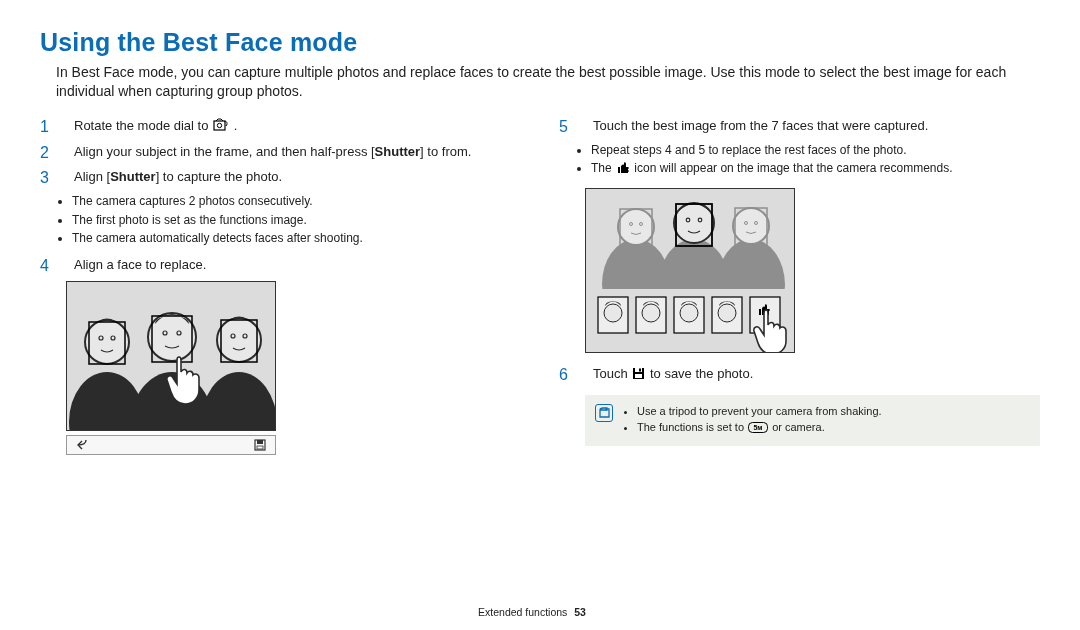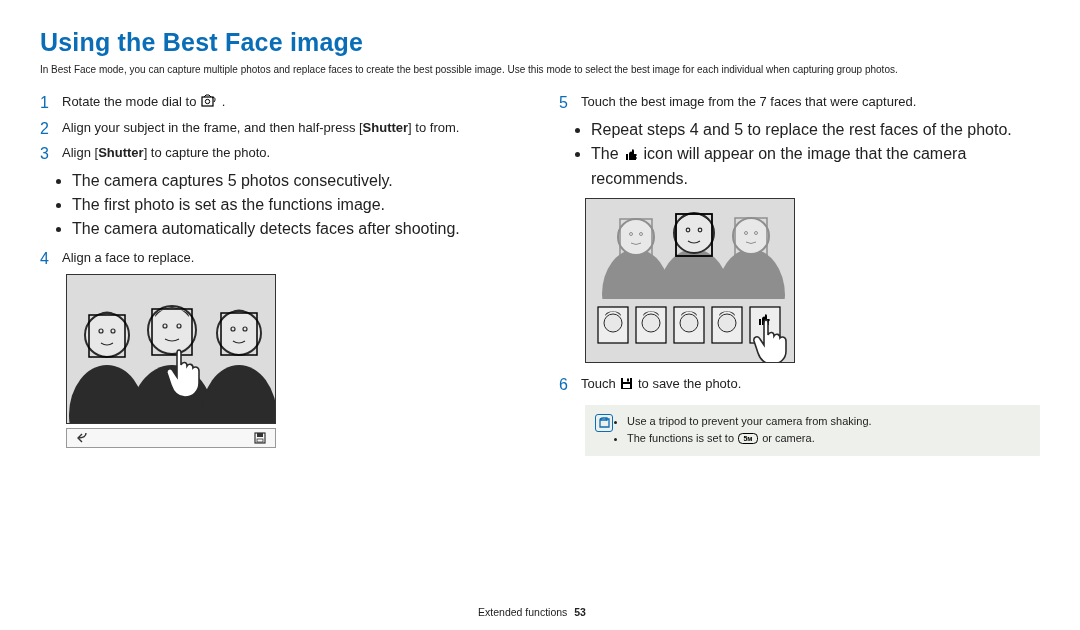--- a/index.html
+++ b/index.html
@@ -13,23 +13,24 @@
     position: relative;
   }
   h1.title {
     color: #0a6db7;
     font-weight: 700;
     font-size: 25px;
     margin-bottom: 6px;
     letter-spacing: 0.2px;
   }
   .intro {
-    font-size: 10px;
+    font-size: 14px;
     line-height: 1.35;
     margin-bottom: 16px;
+    margin-left: 16px;
   }
   .columns {
     display: flex;
     gap: 38px;
   }
   .col {
     flex: 1;
     font-size: 13px;
   }
   .step {
@@ -41,26 +42,27 @@
   .step-num {
     color: #0a6db7;
     font-size: 16px;
     font-weight: 400;
     min-width: 12px;
     line-height: 1.2;
   }
   .step-body {
     flex: 1;
     line-height: 1.4;
+    margin-left: 12px;
   }
   .step-body strong { font-weight: 700; }
   ul.sub {
     list-style: disc;
     margin: 2px 0 8px 32px;
-    font-size: 16px;
+    font-size: 12px;
     line-height: 1.45;
   }
   ul.sub li { margin-bottom: 1px; }
   .icon-inline {
     display: inline-block;
     vertical-align: -2px;
     margin: 0 1px;
   }
   .photo-frame {
     border: 1.5px solid #333;
@@ -107,38 +109,38 @@
     display: flex;
     align-items: center;
     justify-content: center;
     flex-shrink: 0;
     font-size: 14px;
     font-weight: 700;
     margin-top: 1px;
   }
   .note-box ul {
     list-style: disc;
-    margin-left: 4px;
+    margin-left: 14px;
     line-height: 1.5;
   }
   .footer {
     position: absolute;
     bottom: 12px;
     left: 0;
     right: 16px;
     text-align: center;
     font-size: 10.5px;
     color: #222;
   }
   .footer .pg { font-weight: 700; margin-left: 4px; }
 </style>
 </head>
 <body>
 
-<h1 class="title">Using the Best Face image</h1>
+<h1 class="title">Using the Best Face mode</h1>
 <p class="intro">In Best Face mode, you can capture multiple photos and replace faces to create the best possible image. Use this mode to select the best image for each individual when capturing group photos.</p>
 
 <div class="columns">
 
   <div class="col">
 
     <div class="step">
       <div class="step-num">1</div>
       <div class="step-body">
         <span>Rotate the mode dial to </span>
@@ -161,21 +163,21 @@
       </div>
     </div>
 
     <div class="step">
       <div class="step-num">3</div>
       <div class="step-body">
         <span>Align [</span><strong>Shutter</strong><span>] to capture the photo.</span>
       </div>
     </div>
     <ul class="sub">
-      <li>The camera captures 5 photos consecutively.</li>
+      <li>The camera captures 2 photos consecutively.</li>
       <li>The first photo is set as the functions image.</li>
       <li>The camera automatically detects faces after shooting.</li>
     </ul>
 
     <div class="step">
       <div class="step-num">4</div>
       <div class="step-body">Align a face to replace.</div>
     </div>
 
     <div class="photo-frame">

